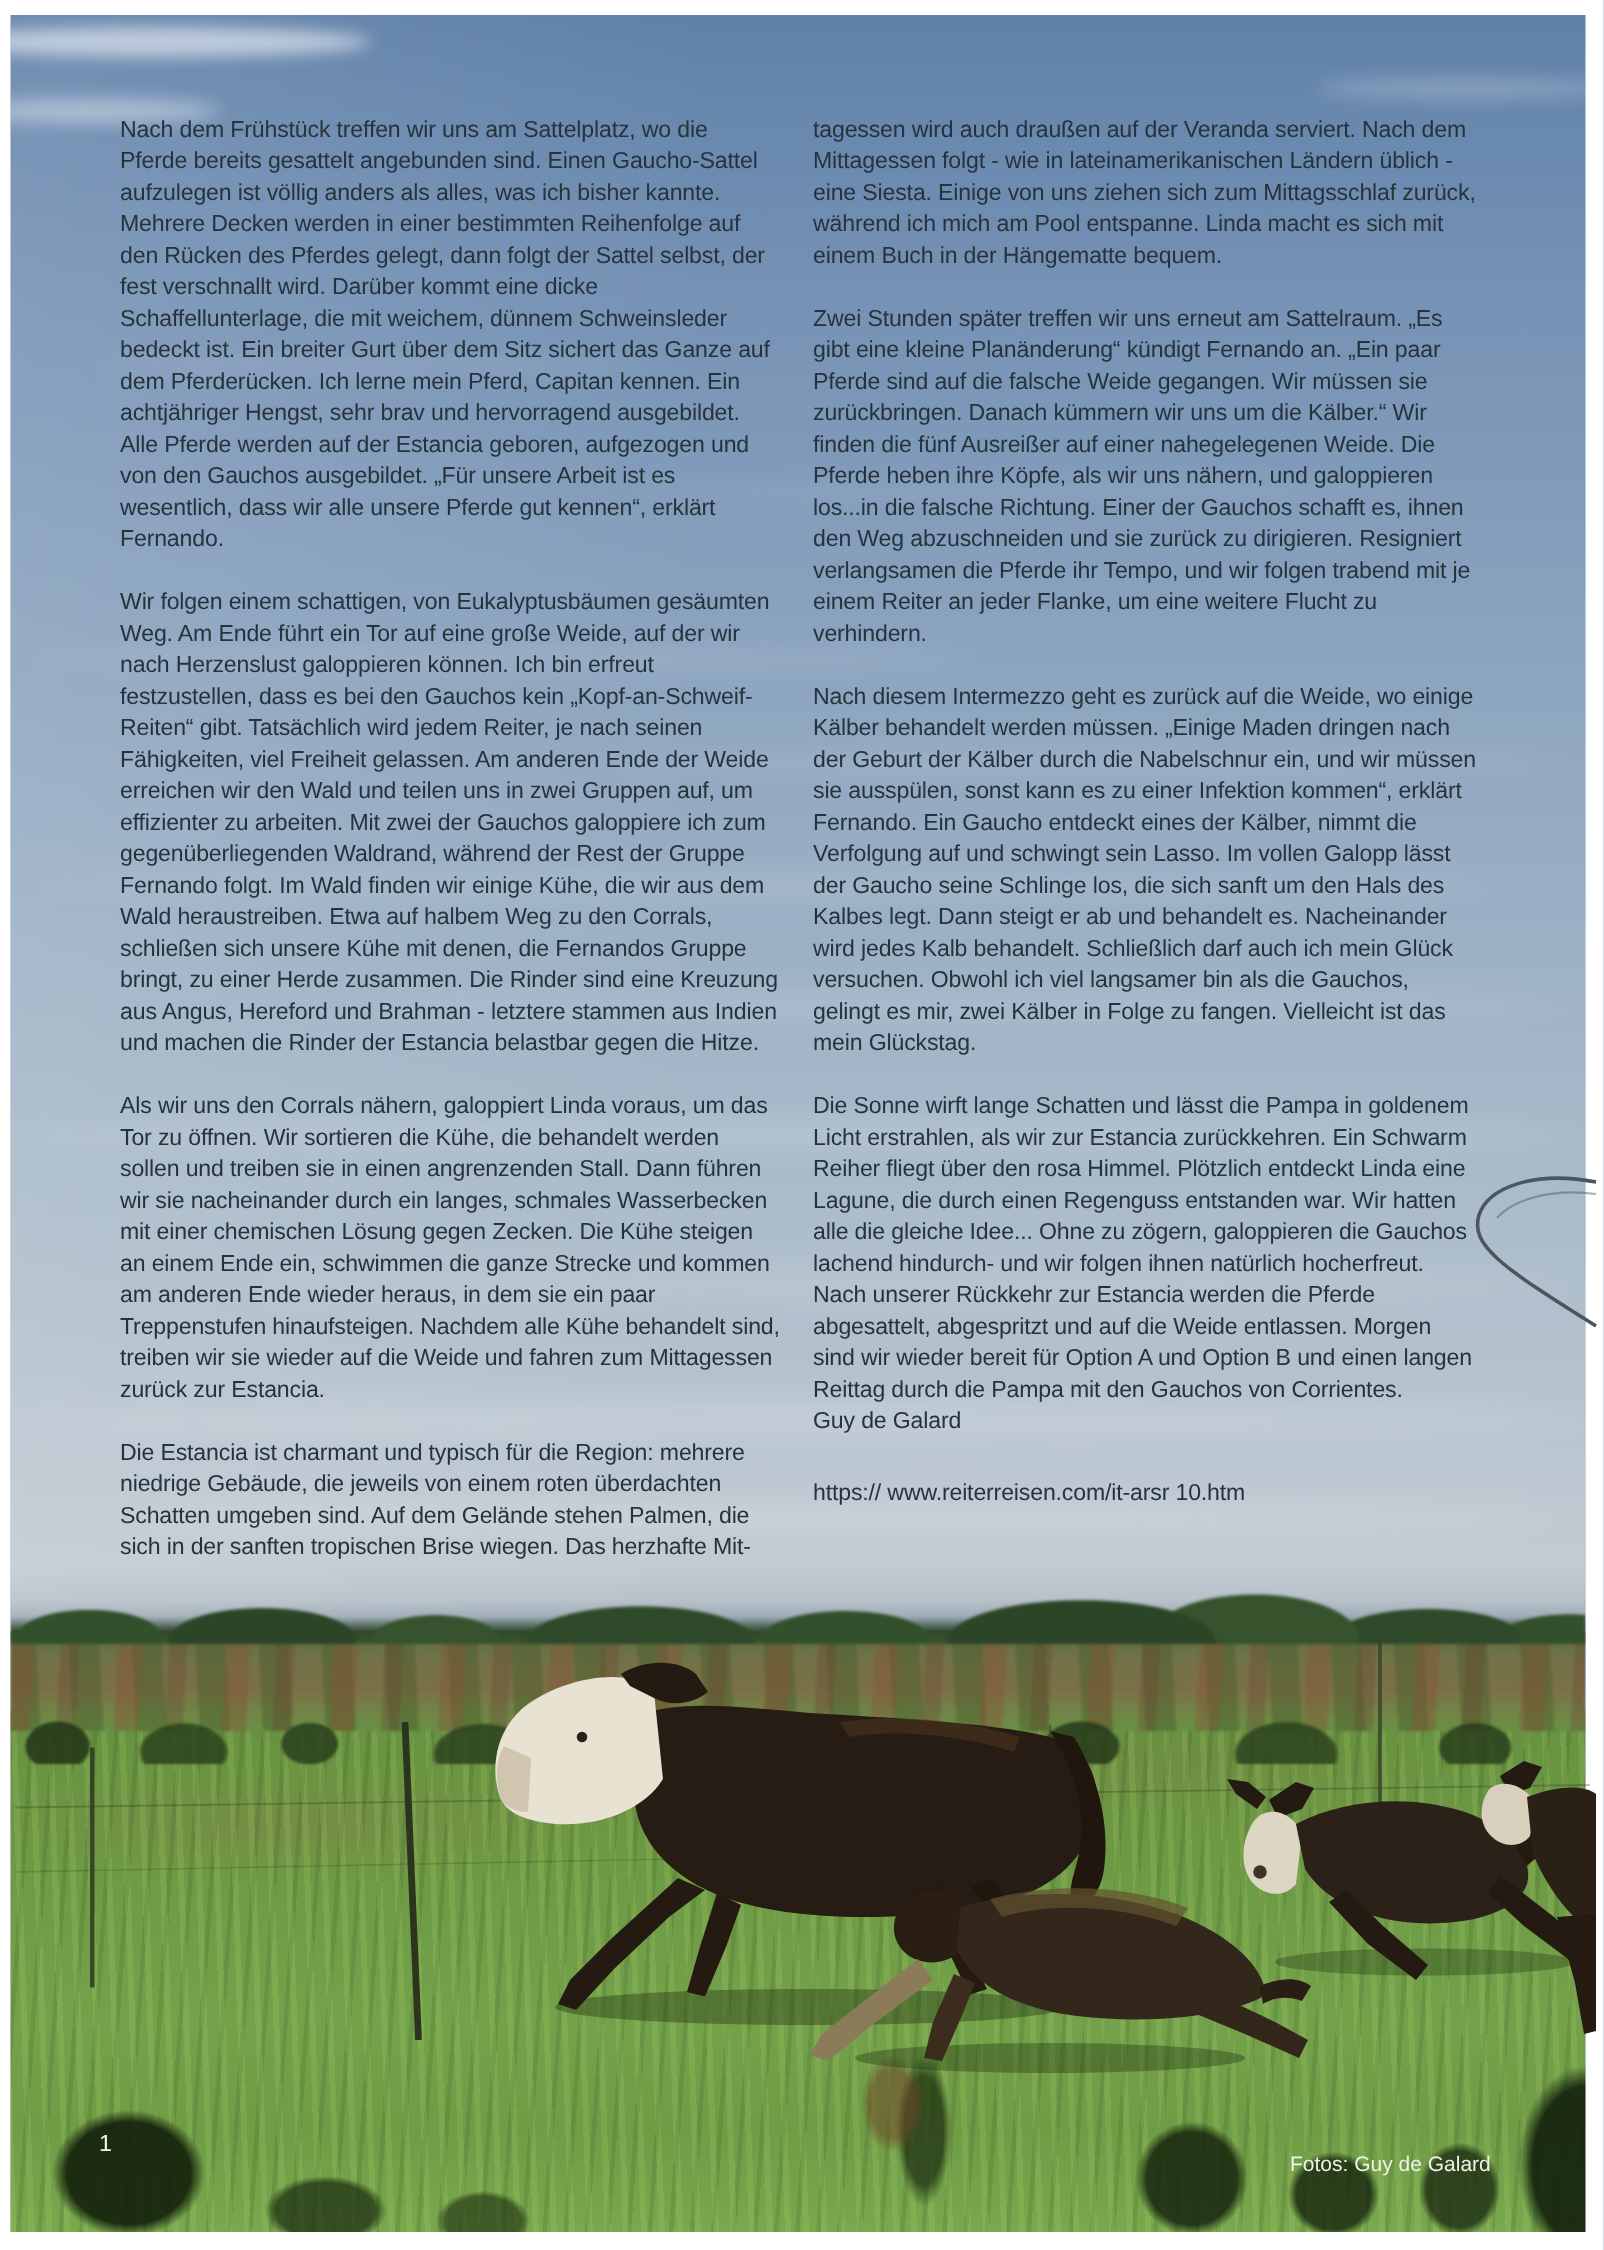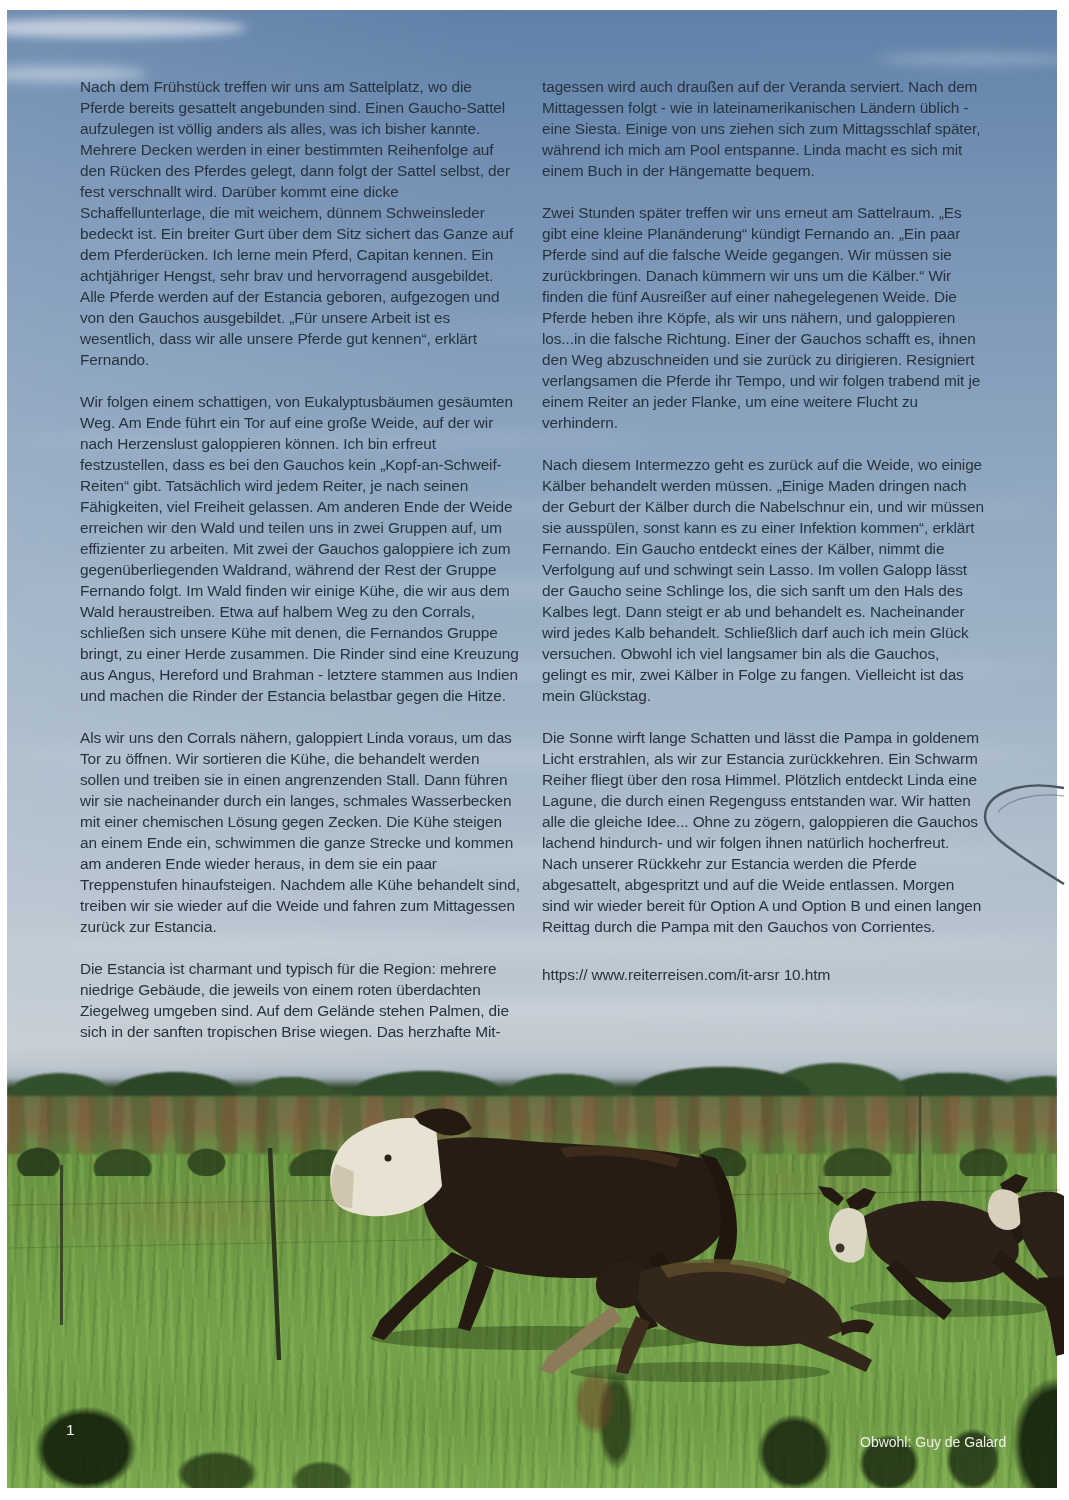--- a/index.html
+++ b/index.html
@@ -207,27 +207,28 @@
       <path d="M992 1194 C986 1204 986 1216 994 1224 C1002 1232 1014 1232 1020 1224 L1022 1200 C1014 1188 998 1186 992 1194 Z" fill="#d8d0bc"></path>
       <path d="M1018 1198 C1040 1190 1056 1190 1064 1196 L1064 1290 C1048 1280 1032 1260 1022 1236 Z" fill="#2a2016"></path>
       <path d="M1038 1278 L1050 1322 L1056 1356 L1064 1354 L1064 1276 Z" fill="#241a12"></path>
     </g>
   </svg>
 
   <div class="col col-left">
     <p>Nach dem Frühstück treffen wir uns am Sattelplatz, wo die Pferde bereits gesattelt angebunden sind. Einen Gaucho-Sattel aufzulegen ist völlig anders als alles, was ich bisher kannte. Mehrere Decken werden in einer bestimmten Reihenfolge auf den Rücken des Pferdes gelegt, dann folgt der Sattel selbst, der fest verschnallt wird. Darüber kommt eine dicke Schaffellunterlage, die mit weichem, dünnem Schweinsleder bedeckt ist. Ein breiter Gurt über dem Sitz sichert das Ganze auf dem Pferderücken. Ich lerne mein Pferd, Capitan kennen. Ein achtjähriger Hengst, sehr brav und hervorragend ausgebildet. Alle Pferde werden auf der Estancia geboren, aufgezogen und von den Gauchos ausgebildet. „Für unsere Arbeit ist es wesentlich, dass wir alle unsere Pferde gut kennen“, erklärt Fernando.</p>
     <p>Wir folgen einem schattigen, von Eukalyptusbäumen gesäumten Weg. Am Ende führt ein Tor auf eine große Weide, auf der wir nach Herzenslust galoppieren können. Ich bin erfreut festzustellen, dass es bei den Gauchos kein „Kopf-an-Schweif-Reiten“ gibt. Tatsächlich wird jedem Reiter, je nach seinen Fähigkeiten, viel Freiheit gelassen. Am anderen Ende der Weide erreichen wir den Wald und teilen uns in zwei Gruppen auf, um effizienter zu arbeiten. Mit zwei der Gauchos galoppiere ich zum gegenüberliegenden Waldrand, während der Rest der Gruppe Fernando folgt. Im Wald finden wir einige Kühe, die wir aus dem Wald heraustreiben. Etwa auf halbem Weg zu den Corrals, schließen sich unsere Kühe mit denen, die Fernandos Gruppe bringt, zu einer Herde zusammen. Die Rinder sind eine Kreuzung aus Angus, Hereford und Brahman - letztere stammen aus Indien und machen die Rinder der Estancia belastbar gegen die Hitze.</p>
     <p>Als wir uns den Corrals nähern, galoppiert Linda voraus, um das Tor zu öffnen. Wir sortieren die Kühe, die behandelt werden sollen und treiben sie in einen angrenzenden Stall. Dann führen wir sie nacheinander durch ein langes, schmales Wasserbecken mit einer chemischen Lösung gegen Zecken. Die Kühe steigen an einem Ende ein, schwimmen die ganze Strecke und kommen am anderen Ende wieder heraus, in dem sie ein paar Treppenstufen hinaufsteigen. Nachdem alle Kühe behandelt sind, treiben wir sie wieder auf die Weide und fahren zum Mittagessen zurück zur Estancia.</p>
-    <p>Die Estancia ist charmant und typisch für die Region: mehrere niedrige Gebäude, die jeweils von einem roten überdachten Ziegelweg umgeben sind. Auf dem Gelände stehen Palmen, die sich in der sanften tropischen Brise wiegen. Das herzhafte Mit-</p>
+    <p>Die Estancia ist charmant und typisch für die Region: mehrere niedrige Gebäude, die jeweils von einem roten überdachten Schatten umgeben sind. Auf dem Gelände stehen Palmen, die sich in der sanften tropischen Brise wiegen. Das herzhafte Mit-</p>
   </div>
 
   <div class="col col-right">
-    <p>tagessen wird auch draußen auf der Veranda serviert. Nach dem Mittagessen folgt - wie in lateinamerikanischen Ländern üblich - eine Siesta. Einige von uns ziehen sich zum Mittagsschlaf später, während ich mich am Pool entspanne. Linda macht es sich mit einem Buch in der Hängematte bequem.</p>
+    <p>tagessen wird auch draußen auf der Veranda serviert. Nach dem Mittagessen folgt - wie in lateinamerikanischen Ländern üblich - eine Siesta. Einige von uns ziehen sich zum Mittagsschlaf zurück, während ich mich am Pool entspanne. Linda macht es sich mit einem Buch in der Hängematte bequem.</p>
     <p>Zwei Stunden später treffen wir uns erneut am Sattelraum. „Es gibt eine kleine Planänderung“ kündigt Fernando an. „Ein paar Pferde sind auf die falsche Weide gegangen. Wir müssen sie zurückbringen. Danach kümmern wir uns um die Kälber.“ Wir finden die fünf Ausreißer auf einer nahegelegenen Weide. Die Pferde heben ihre Köpfe, als wir uns nähern, und galoppieren los...in die falsche Richtung. Einer der Gauchos schafft es, ihnen den Weg abzuschneiden und sie zurück zu dirigieren. Resigniert verlangsamen die Pferde ihr Tempo, und wir folgen trabend mit je einem Reiter an jeder Flanke, um eine weitere Flucht zu verhindern.</p>
     <p>Nach diesem Intermezzo geht es zurück auf die Weide, wo einige Kälber behandelt werden müssen. „Einige Maden dringen nach der Geburt der Kälber durch die Nabelschnur ein, und wir müssen sie ausspülen, sonst kann es zu einer Infektion kommen“, erklärt Fernando. Ein Gaucho entdeckt eines der Kälber, nimmt die Verfolgung auf und schwingt sein Lasso. Im vollen Galopp lässt der Gaucho seine Schlinge los, die sich sanft um den Hals des Kalbes legt. Dann steigt er ab und behandelt es. Nacheinander wird jedes Kalb behandelt. Schließlich darf auch ich mein Glück versuchen. Obwohl ich viel langsamer bin als die Gauchos, gelingt es mir, zwei Kälber in Folge zu fangen. Vielleicht ist das mein Glückstag.</p>
     <p class="tight">Die Sonne wirft lange Schatten und lässt die Pampa in goldenem Licht erstrahlen, als wir zur Estancia zurückkehren. Ein Schwarm Reiher fliegt über den rosa Himmel. Plötzlich entdeckt Linda eine Lagune, die durch einen Regenguss entstanden war. Wir hatten alle die gleiche Idee... Ohne zu zögern, galoppieren die Gauchos lachend hindurch- und wir folgen ihnen natürlich hocherfreut. Nach unserer Rückkehr zur Estancia werden die Pferde abgesattelt, abgespritzt und auf die Weide entlassen. Morgen sind wir wieder bereit für Option A und Option B und einen langen Reittag durch die Pampa mit den Gauchos von Corrientes.</p>
+    <p class="tight">Guy de Galard</p>
     <p class="url">https:// www.reiterreisen.com/it-arsr 10.htm</p>
   </div>
 
   <div class="page-number">1</div>
-  <div class="photo-credit">Obwohl: Guy de Galard</div>
+  <div class="photo-credit">Fotos: Guy de Galard</div>
 
 </div>
 
 </body></html>

